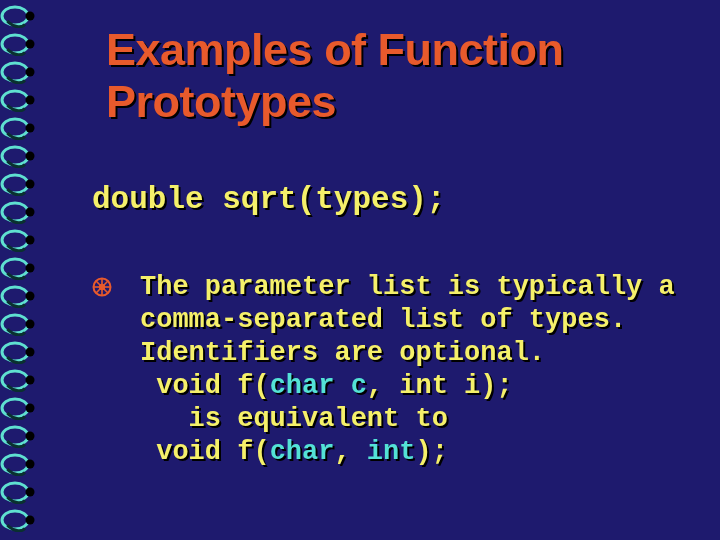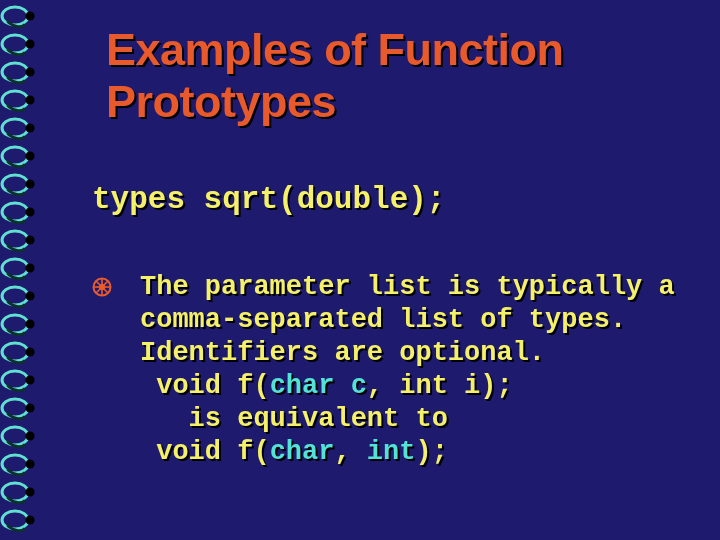--- a/index.html
+++ b/index.html
@@ -216,21 +216,21 @@
         <ellipse cx="15" cy="12" rx="13" ry="9" fill="none" stroke="#5fe0d0" stroke-width="3"></ellipse>
         <ellipse cx="15" cy="12" rx="13" ry="9" fill="none" stroke="#0a3030" stroke-width="3" stroke-dasharray="20 60" transform="rotate(40 15 12)"></ellipse>
         <circle cx="30" cy="12" r="4.5" fill="#000"></circle>
       </svg>
     </div>
 </div>
 
 <div class="content">
   <h1 class="title">Examples of Function Prototypes</h1>
 
-  <div class="code-line">types sqrt(double);</div>
+  <div class="code-line">double sqrt(types);</div>
 
   <div class="body-block">
     <svg class="bullet-icon" viewBox="0 0 20 20">
       <circle cx="10" cy="10" r="8.5" fill="none" stroke="#e85a2c" stroke-width="2"></circle>
       <circle cx="10" cy="10" r="3.2" fill="#e85a2c"></circle>
       <line x1="10" y1="1.5" x2="10" y2="18.5" stroke="#e85a2c" stroke-width="1.6"></line>
       <line x1="1.5" y1="10" x2="18.5" y2="10" stroke="#e85a2c" stroke-width="1.6"></line>
       <line x1="3.8" y1="3.8" x2="16.2" y2="16.2" stroke="#e85a2c" stroke-width="1.6"></line>
       <line x1="16.2" y1="3.8" x2="3.8" y2="16.2" stroke="#e85a2c" stroke-width="1.6"></line>
     </svg>

